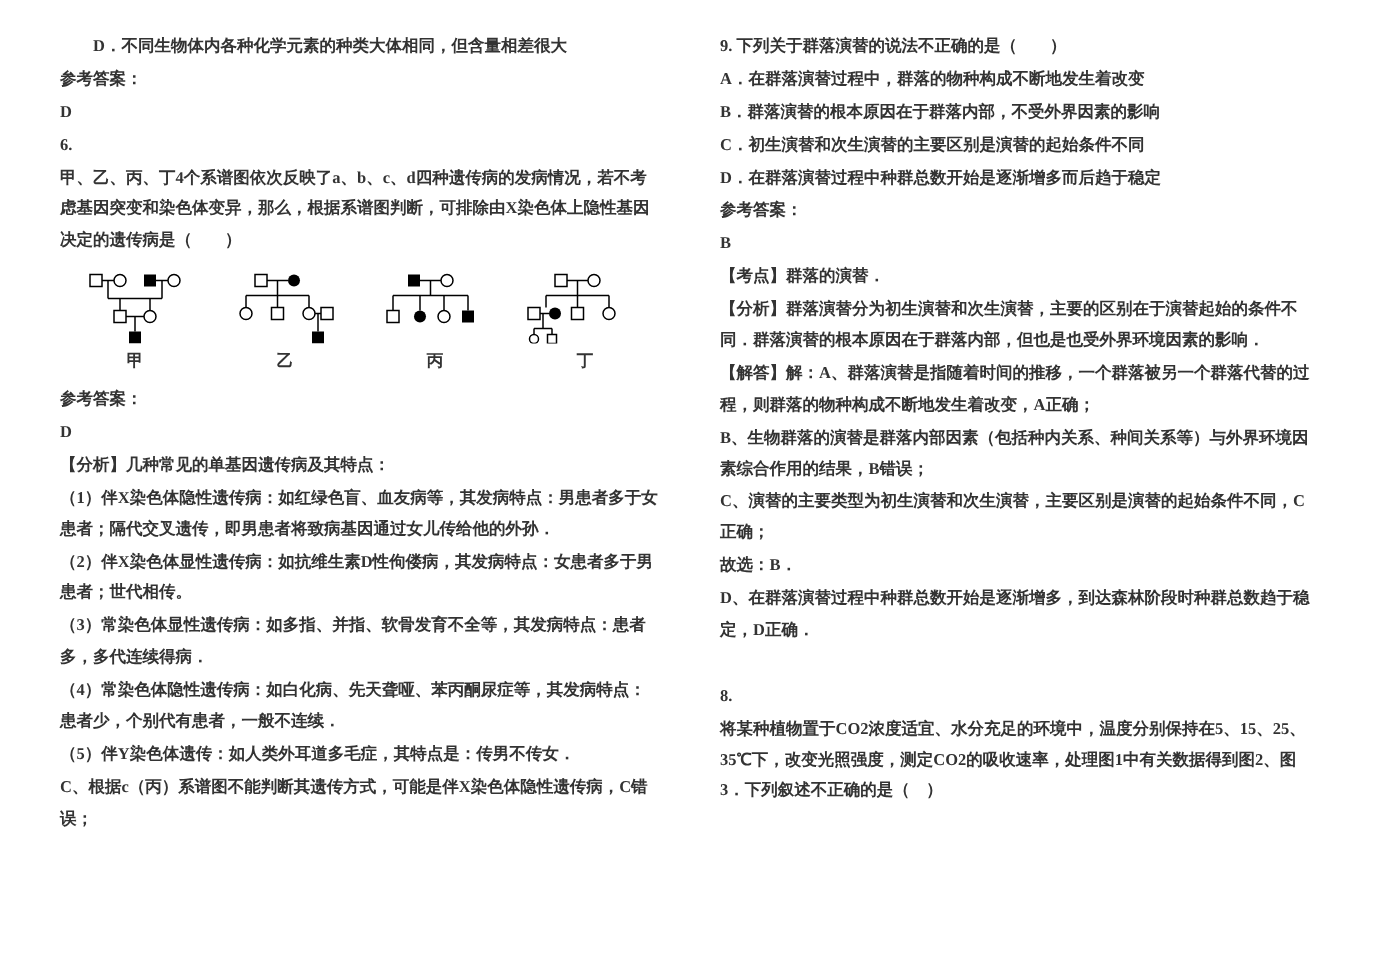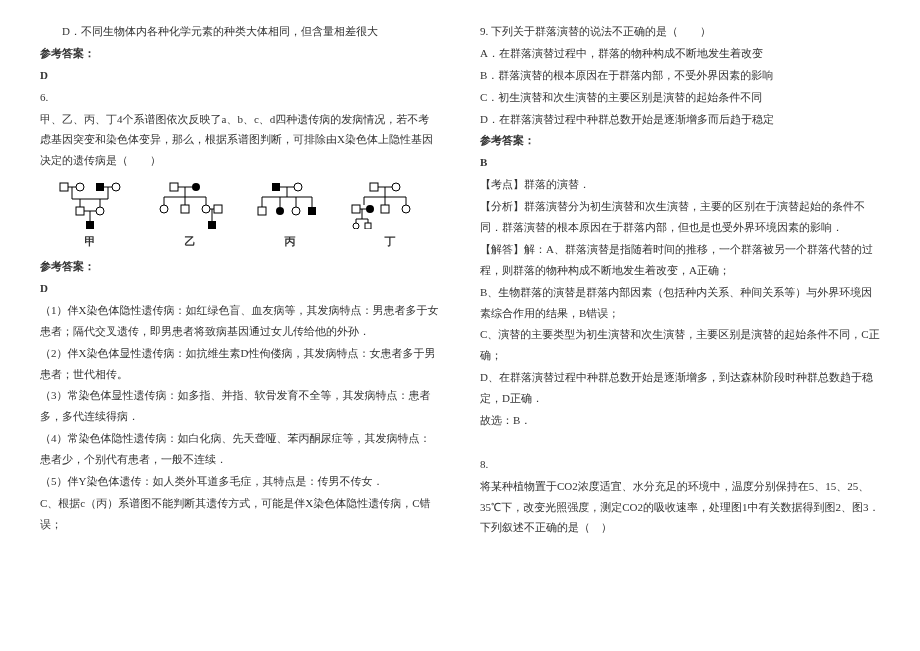--- a/index.html
+++ b/index.html
@@ -51,20 +51,21 @@
     margin: 2px 0;
   }
   .options-row span {
     margin-right: 20px;
   }
   p {
     margin: 1px 0;
   }
   .line {
     margin: 1px 0;
+    font-weight: bold;
   }
 </style>
 </head>
 <body>
 
 <div class="page">
   <div class="col">
     <p class="line indent">D．不同生物体内各种化学元素的种类大体相同，但含量相差很大</p>
     <p class="line bold">参考答案：</p>
     <p class="line bold">D</p>
@@ -152,20 +153,21 @@
           <line x1="18" y1="40" x2="18" y2="44" stroke="#000"></line>
           <circle cx="6" cy="47" r="3" fill="none" stroke="#000"></circle>
           <rect x="15" y="44" width="6" height="6" fill="none" stroke="#000"></rect>
         </svg>
         <div class="ped-label">丁</div>
       </div>
     </div>
 
     <p class="line bold">参考答案：</p>
     <p class="line bold">D</p>
+    <p class="line">【分析】几种常见的单基因遗传病及其特点：</p>
     <p class="line">（1）伴X染色体隐性遗传病：如红绿色盲、血友病等，其发病特点：男患者多于女患者；隔代交叉遗传，即男患者将致病基因通过女儿传给他的外孙．</p>
     <p class="line">（2）伴X染色体显性遗传病：如抗维生素D性佝偻病，其发病特点：女患者多于男患者；世代相传。</p>
     <p class="line">（3）常染色体显性遗传病：如多指、并指、软骨发育不全等，其发病特点：患者多，多代连续得病．</p>
     <p class="line">（4）常染色体隐性遗传病：如白化病、先天聋哑、苯丙酮尿症等，其发病特点：患者少，个别代有患者，一般不连续．</p>
     <p class="line">（5）伴Y染色体遗传：如人类外耳道多毛症，其特点是：传男不传女．</p>
     <p class="line">C、根据c（丙）系谱图不能判断其遗传方式，可能是伴X染色体隐性遗传病，C错误；</p>
 
   </div>
 
   <div class="col">
@@ -174,19 +176,19 @@
     <p class="line">B．群落演替的根本原因在于群落内部，不受外界因素的影响</p>
     <p class="line">C．初生演替和次生演替的主要区别是演替的起始条件不同</p>
     <p class="line">D．在群落演替过程中种群总数开始是逐渐增多而后趋于稳定</p>
     <p class="line bold">参考答案：</p>
     <p class="line bold">B</p>
     <p class="line">【考点】群落的演替．</p>
     <p class="line">【分析】群落演替分为初生演替和次生演替，主要的区别在于演替起始的条件不同．群落演替的根本原因在于群落内部，但也是也受外界环境因素的影响．</p>
     <p class="line">【解答】解：A、群落演替是指随着时间的推移，一个群落被另一个群落代替的过程，则群落的物种构成不断地发生着改变，A正确；</p>
     <p class="line">B、生物群落的演替是群落内部因素（包括种内关系、种间关系等）与外界环境因素综合作用的结果，B错误；</p>
     <p class="line">C、演替的主要类型为初生演替和次生演替，主要区别是演替的起始条件不同，C正确；</p>
+    <p class="line">故选：B．</p>
     <p class="line">D、在群落演替过程中种群总数开始是逐渐增多，到达森林阶段时种群总数趋于稳定，D正确．</p>
-    <p class="line">故选：B．</p>
     <br>
     <p class="line">8.</p>
     <p class="line">将某种植物置于CO2浓度适宜、水分充足的环境中，温度分别保持在5、15、25、35℃下，改变光照强度，测定CO2的吸收速率，处理图1中有关数据得到图2、图3．下列叙述不正确的是（　）</p>
   </div>
 </div>
 
 </body></html>

